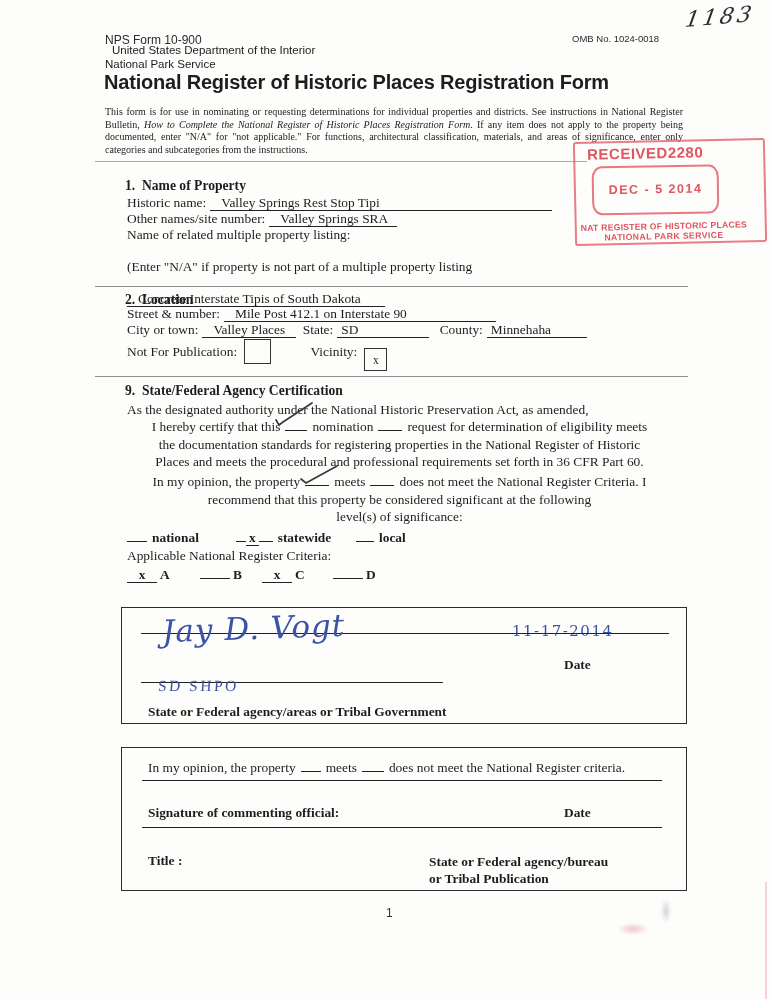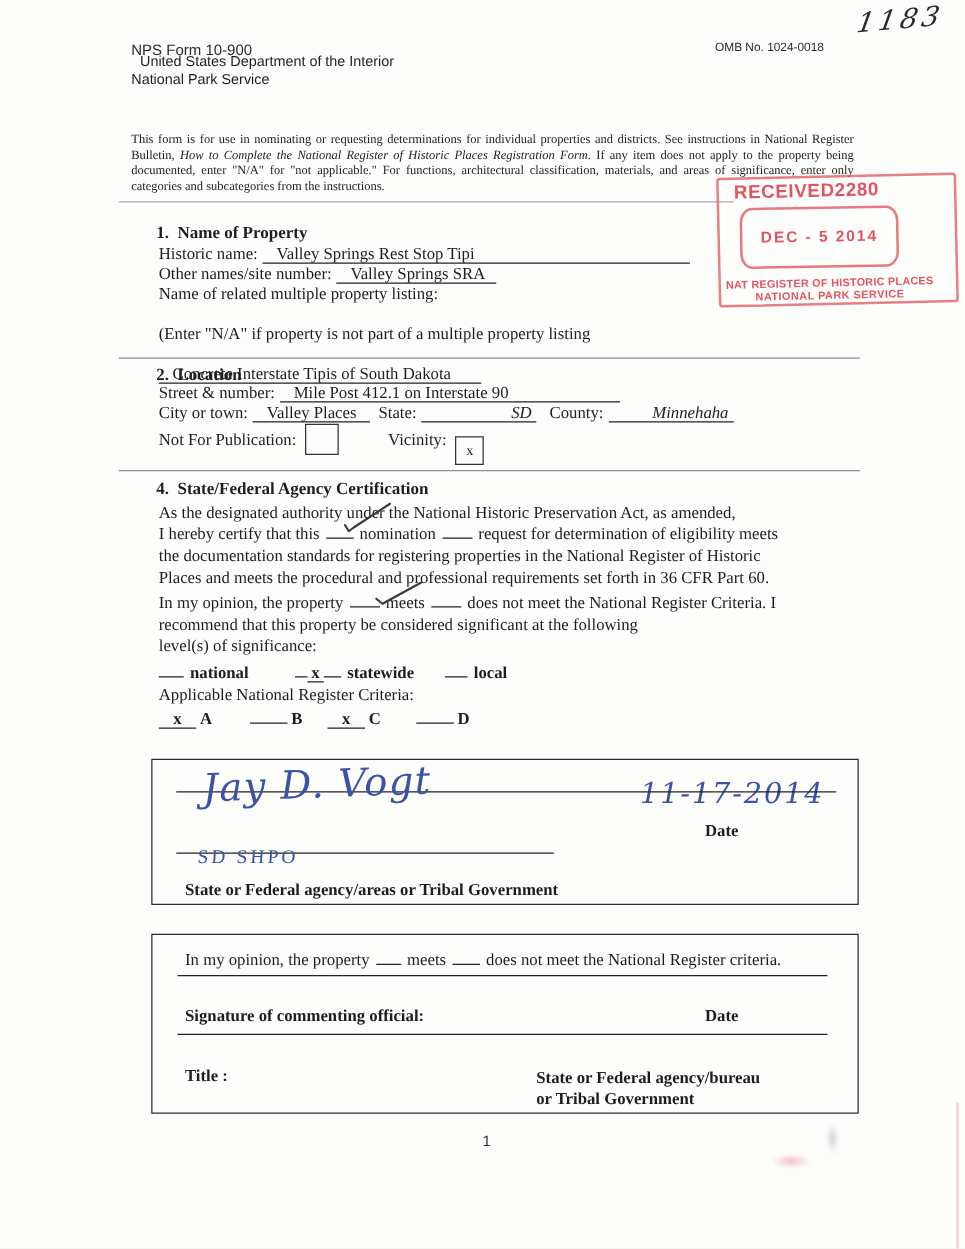--- a/index.html
+++ b/index.html
@@ -47,56 +47,56 @@
   .stamp-l1 { position:absolute; left:1px; top:79px; width:172px; text-align:center; font-size:8.7px; font-weight:bold; letter-spacing:0.2px; }
   .stamp-l2 { position:absolute; left:1px; top:89px; width:172px; text-align:center; font-size:8.7px; font-weight:bold; letter-spacing:0.4px; }
 
   
   .h-sec { font-size:13.6px; font-weight:bold; white-space:pre; }
   .bl { font-size:13.4px; line-height:16.5px; white-space:nowrap; }
   .uval {
     display:inline-block; border-bottom:1.4px solid #222;
     padding:0 8px 0 11px; margin-left:4px; line-height:15px;
   }
-  .ctr { text-align:right; padding:0 4px;font-style:italic; }
+  .ctr { text-align:left; padding:0 4px; }
   .blank { display:inline-block; border-bottom:1.4px solid #222; height:0.85em; vertical-align:baseline; margin:0 5px; }
   .w10{width:10px;} .w14{width:14px;} .w18{width:18px;} .w20{width:20px;} .w22{width:22px;} .w24{width:24px;}
   .onblank { border-bottom:1.4px solid #222; font-weight:bold; padding:0 3px; }
 
   
   .cbrow { left:127px; top:339px; height:28px; font-size:13.4px; }
   .cb {
     display:inline-block; width:27px; height:25px; border:1.6px solid #333;
     vertical-align:-8px; margin-left:7px; text-align:center; font-size:11.5px; line-height:23px;
   }
   .cb.small { width:23px; height:23px; }
 
   
-  .para { font-size:13.4px; line-height:17px; }
+  .para { font-size:13.4px; line-height:17px;text-align:center; }
   .check-icon { position:absolute; overflow:visible; }
   .check-icon polyline { fill:none; stroke:#3a3a3a; stroke-width:1.7; stroke-linecap:round; stroke-linejoin:round; }
 
   .levels span.grp { position:absolute; font-weight:bold; font-size:13.4px; white-space:nowrap; }
   .crit { position:absolute; font-size:13.4px; white-space:nowrap; }
   .mark-slot { display:inline-block; min-width:30px; border-bottom:1.5px solid #222; text-align:center; font-weight:bold; line-height:14px; }
   .crit-letter { font-weight:bold; margin-left:3px; }
 
   
   .sigbox { border:1.6px solid #2b2b2b; background:transparent; }
   .box1 { left:121px; top:607px; width:566px; height:117px; }
   .box2 { left:121px; top:747px; width:566px; height:144px; }
   .sigline { position:absolute; border-bottom:1.6px solid #222; }
   .lbl { position:absolute; font-size:13.4px; font-weight:bold; white-space:nowrap; }
   .ink { color:#3b53a6; }
   .sig-script {
     position:absolute; left:40px; top:2px; font-size:31px; font-style:italic;
     font-family:"DejaVu Serif", serif; transform:rotate(-2deg); letter-spacing:1px; z-index:2;
   }
   .sig-date {
-    position:absolute; left:390px; top:14px; font-size:23px; font-style:italic;
+    position:absolute; left:390px; top:14px; font-size:15px; 
     font-family:"DejaVu Serif", serif; letter-spacing:1.5px;
   }
   .shpo {
     position:absolute; left:36px; top:69px; font-size:15.5px; letter-spacing:2.5px;
     transform:skewX(-4deg); z-index:2;
   }
   .optext { position:absolute; left:26px; top:12px; font-size:13.4px; white-space:nowrap; }
 
   .pagenum { left:386px; top:906px; font-size:12px; color:#333; }
 
@@ -115,20 +115,21 @@
 </style>
 </head>
 <body>
 
 <div class="page">
 
   <div class="abs sans form-number">NPS Form 10-900</div>
   <div class="abs sans omb-number">OMB No. 1024-0018</div>
   <div class="abs sans dept">United States Department of the Interior</div>
   <div class="abs sans nps">National Park Service</div>
+  <div class="abs sans doc-title">National Register of Historic Places Registration Form</div>
   <p class="abs intro"><span>This form is for use in nominating or requesting determinations for individual properties and districts.  See instructions in National Register Bulletin, </span><i>How to Complete the National Register of Historic Places Registration Form</i><span>.  If any item does not apply to the property being documented, enter "N/A" for "not applicable."  For functions, architectural classification, materials, and areas of significance, enter only categories and subcategories from the instructions.</span></p>
   <div class="abs hw-number">1183</div>
 
   <div class="abs stamp">
     <div class="stamp-received"><span>RECEIVED</span><span>2280</span></div>
     <div class="stamp-datebox">
       <div class="stamp-date">DEC - 5 2014</div>
     </div>
     <div class="stamp-l1">NAT REGISTER OF HISTORIC PLACES</div>
     <div class="stamp-l2">NATIONAL PARK SERVICE</div>
@@ -160,21 +161,21 @@
     <span style="margin-left:3px;">State:</span><span class="uval ctr" style="min-width:92px;">SD</span>
     <span style="margin-left:7px;">County:</span><span class="uval ctr" style="min-width:100px;">Minnehaha</span>
   </div>
   <div class="abs bl cbrow">
     <span>Not For Publication:</span><span class="cb"><span></span></span>
     <span style="margin-left:36px;">Vicinity:</span><span class="cb small"><span>x</span></span>
   </div>
 
   <div class="abs divider hr3"></div>
 
-  <div class="abs h-sec" style="left:125px; top:383px;">4.  State/Federal Agency Certification</div>
+  <div class="abs h-sec" style="left:125px; top:383px;">9.  State/Federal Agency Certification</div>
   <div class="abs para" style="left:127px; top:401px;">As the designated authority under the National Historic Preservation Act, as amended,</div>
 
   <div class="abs para" style="left:127px; top:419px; width:545px;">
     <div class="bl"><span>I hereby certify that this</span><span class="blank w22"></span><span>nomination</span><span class="blank w24"></span><span>request for determination of eligibility meets</span></div>
     <div>the documentation standards for registering properties in the National Register of Historic</div>
     <div>Places and meets the procedural and professional requirements set forth in 36 CFR Part 60.</div>
   </div>
 
   <div class="abs para" style="left:127px; top:474px; width:545px;">
     <div class="bl"><span>In my opinion, the property</span><span class="blank w24"></span><span>meets</span><span class="blank w24"></span><span>does not meet the National Register Criteria.  I</span></div>
@@ -215,21 +216,21 @@
 
   <div class="abs sigbox box2">
     <div class="optext"><span>In my opinion, the property</span><span class="blank w20"></span><span>meets</span><span class="blank w22"></span><span>does not meet the National Register criteria.</span></div>
     <div class="sigline" style="left:20px; top:32px; width:520px;"></div>
     <div class="lbl" style="left:26px; top:57px;">Signature of commenting official:</div>
     <div class="lbl" style="left:442px; top:57px;">Date</div>
     <div class="sigline" style="left:20px; top:79px; width:520px;"></div>
     <div class="lbl" style="left:26px; top:105px;">Title :</div>
     <div class="lbl" style="left:307px; top:105px; line-height:17px;">
       <div>State or Federal agency/bureau</div>
-      <div>or Tribal Government</div>
+      <div>or Tribal Publication</div>
     </div>
   </div>
 
   <div class="abs pagenum sans">1</div>
 
   <div class="abs smudge-gray"></div>
   <div class="abs smudge-pink"></div>
   <div class="abs edge-pink"></div>
 
 </div>

